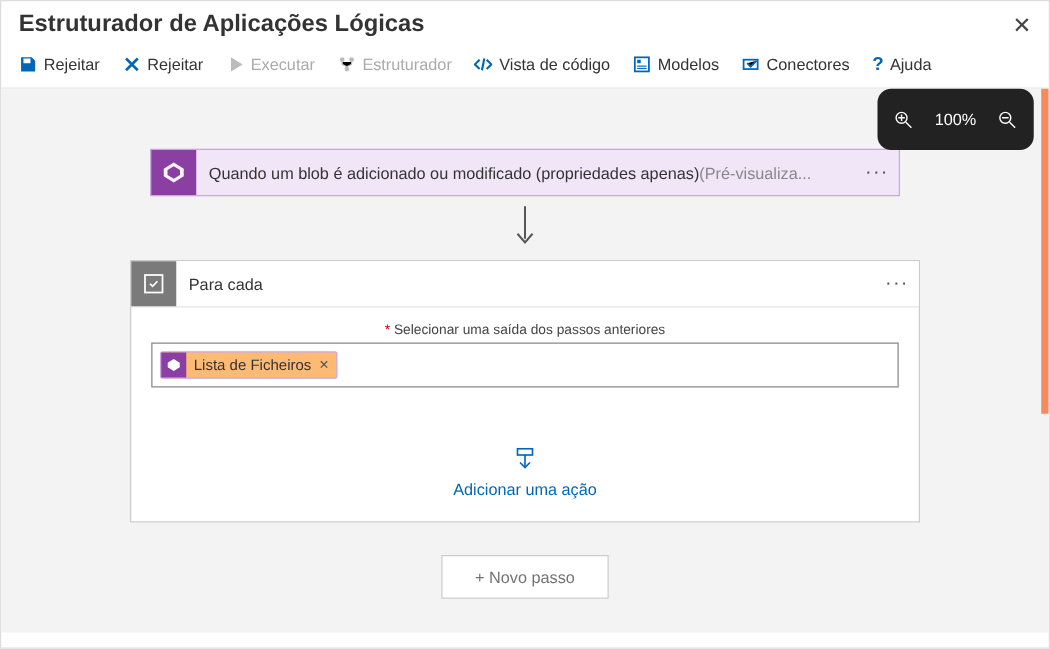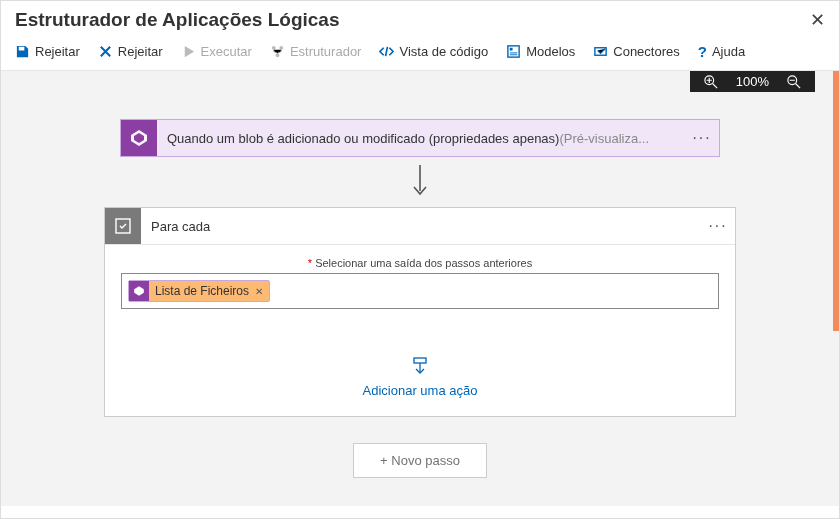--- a/index.html
+++ b/index.html
@@ -10,21 +10,21 @@
 .close-x { font-size: 18px; color: #444; cursor: pointer; font-weight: 300; }
 
 .toolbar { display: flex; align-items: center; gap: 18px; padding: 6px 14px 10px 14px; border-bottom: 1px solid #e6e6e6; }
 .tool { display: flex; align-items: center; gap: 5px; font-size: 13px; color: #333; cursor: pointer; }
 .tool.disabled { color: #aaa; cursor: default; }
 .tool svg { width: 15px; height: 15px; }
 
 .canvas-wrap { position: relative; background: #f3f3f3; height: calc(100% - 82px); padding: 18px 16px; }
 .right-accent { position: absolute; right: 0; top: 0; width: 6px; height: 260px; background: #f58b5c; }
 
-.zoom-bar { position: absolute; top: 0; right: 24px; background: #222; color: #fff; display: flex; align-items: center; gap: 18px; padding: 3px 14px; font-size: 13px; z-index: 5; }
+.zoom-bar { position: absolute; top: 0; right: 12px; background: #222; color: #fff; display: flex; align-items: center; gap: 18px; padding: 17px 14px; font-size: 13px; z-index: 5; border-radius: 11px; }
 .zoom-bar svg { width: 14px; height: 14px; fill: #fff; cursor: pointer; }
 
 .flow { display: flex; flex-direction: column; align-items: center; margin-top: 30px; }
 
 .trigger-card { display: flex; align-items: center; width: 600px; background: #f0e6f7; border: 1px solid #c9a8e0; }
 .trigger-icon-box { width: 36px; height: 36px; background: #8b3fa3; display: flex; align-items: center; justify-content: center; }
 .trigger-text { flex: 1; padding: 0 10px; font-size: 13px; color: #333; white-space: nowrap; overflow: hidden; text-overflow: ellipsis; }
 .trigger-text .preview { color: #888; }
 .ellipsis { color: #555; padding: 0 8px; font-size: 16px; cursor: pointer; letter-spacing: 1px; }
 

